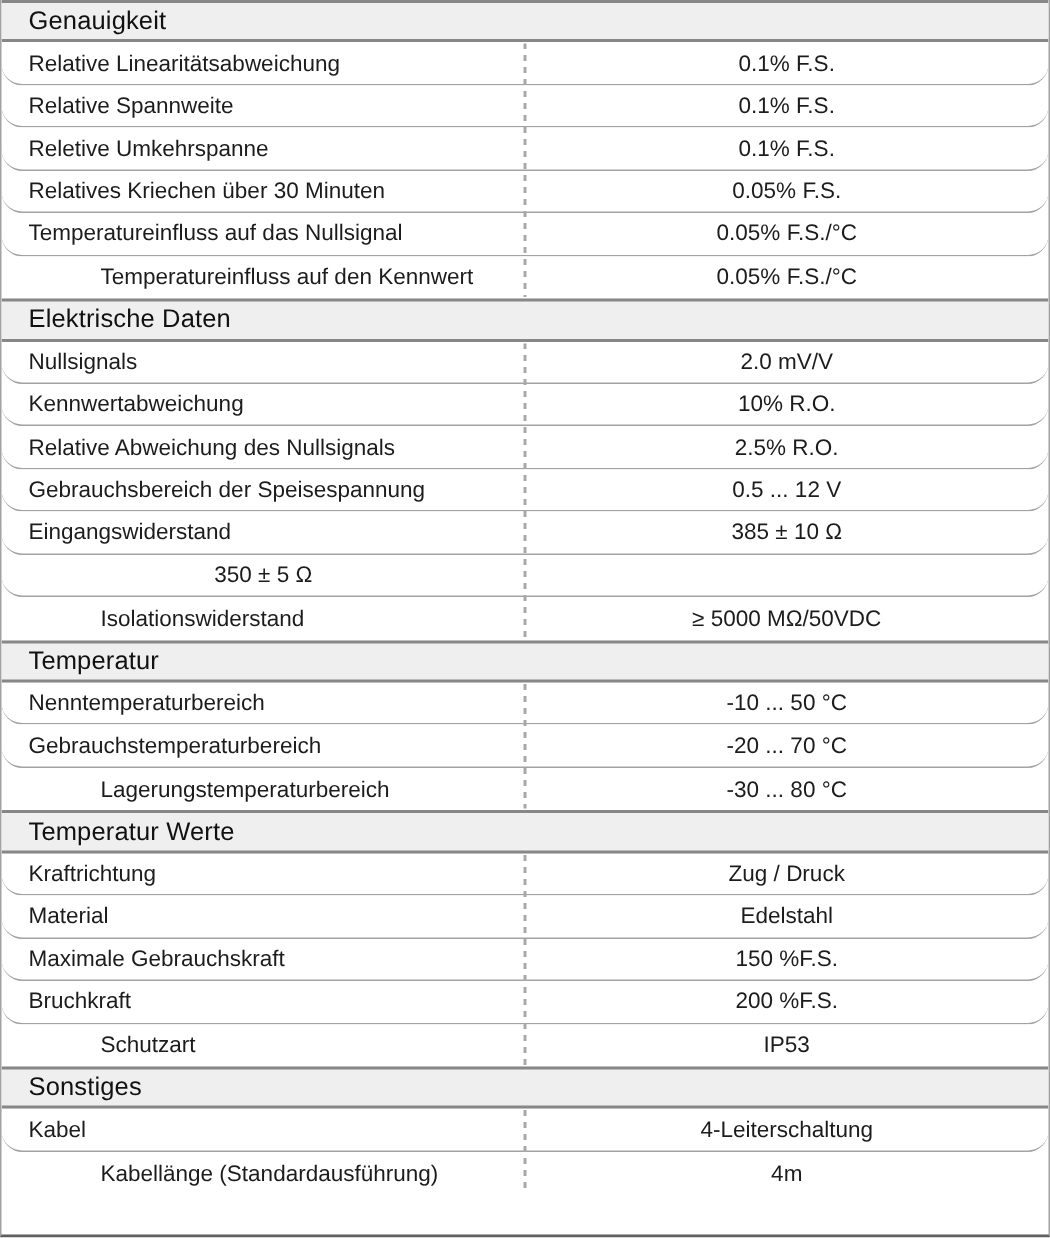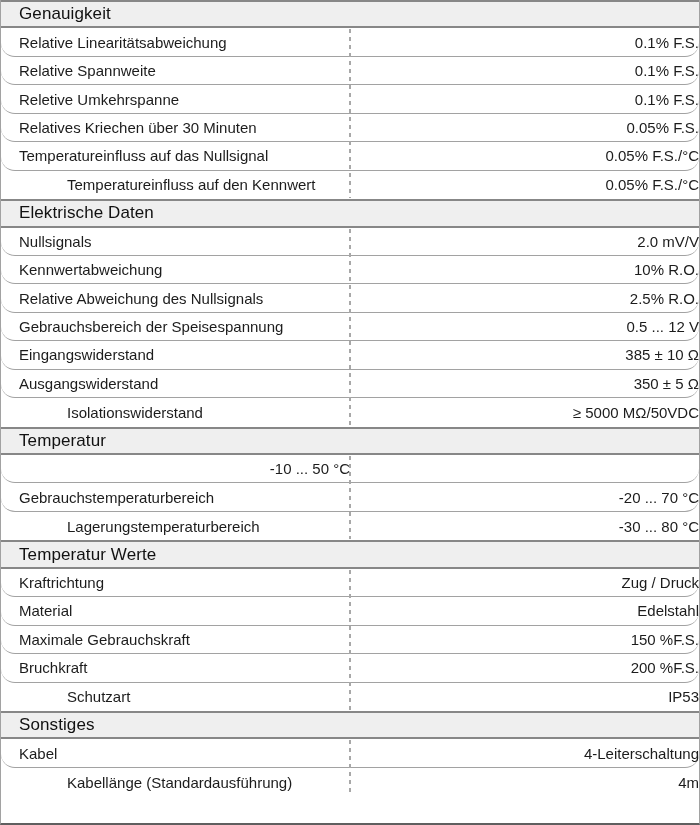--- a/index.html
+++ b/index.html
@@ -55,21 +55,21 @@
     white-space: nowrap;
   }
   .cell.label {
     flex: 1 1 auto;
     padding-left: 18px;
     text-align: left;
   }
   .cell.value {
     flex: 0 0 349px;
     width: 349px;
-    text-align: right;
+    text-align: center;
   }
   .col-divider {
     position: absolute;
     top: 1px;
     bottom: 1px;
     left: 348px;
     width: 2px;
     background-image: repeating-linear-gradient(
       to bottom,
       #a8a8a8 0px, #a8a8a8 4px,
@@ -148,39 +148,39 @@
     <div class="cell label">Gebrauchsbereich der Speisespannung</div>
     <div class="cell value">0.5 ... 12 V</div>
   </div>
 
   <div class="row">
     <div class="cell label">Eingangswiderstand</div>
     <div class="cell value">385 ± 10 Ω</div>
   </div>
 
   <div class="row">
-    <div class="cell label">Ausgangswiderstand</div>
     <div class="cell value">350 ± 5 Ω</div>
   </div>
 
   <div class="row">
     <div class="cell label">Isolationswiderstand</div>
     <div class="cell value">≥ 5000 MΩ/50VDC</div>
   </div>
 </div>
   </section>
 
   <section class="sec">
     <div class="sec-header">
       <span class="sec-title">Temperatur</span>
     </div>
     <div class="sec-body">
       <div class="col-divider"></div>
 
   <div class="row">
+    <div class="cell label">Nenntemperaturbereich</div>
     <div class="cell value">-10 ... 50 °C</div>
   </div>
 
   <div class="row">
     <div class="cell label">Gebrauchstemperaturbereich</div>
     <div class="cell value">-20 ... 70 °C</div>
   </div>
 
   <div class="row">
     <div class="cell label">Lagerungstemperaturbereich</div>

